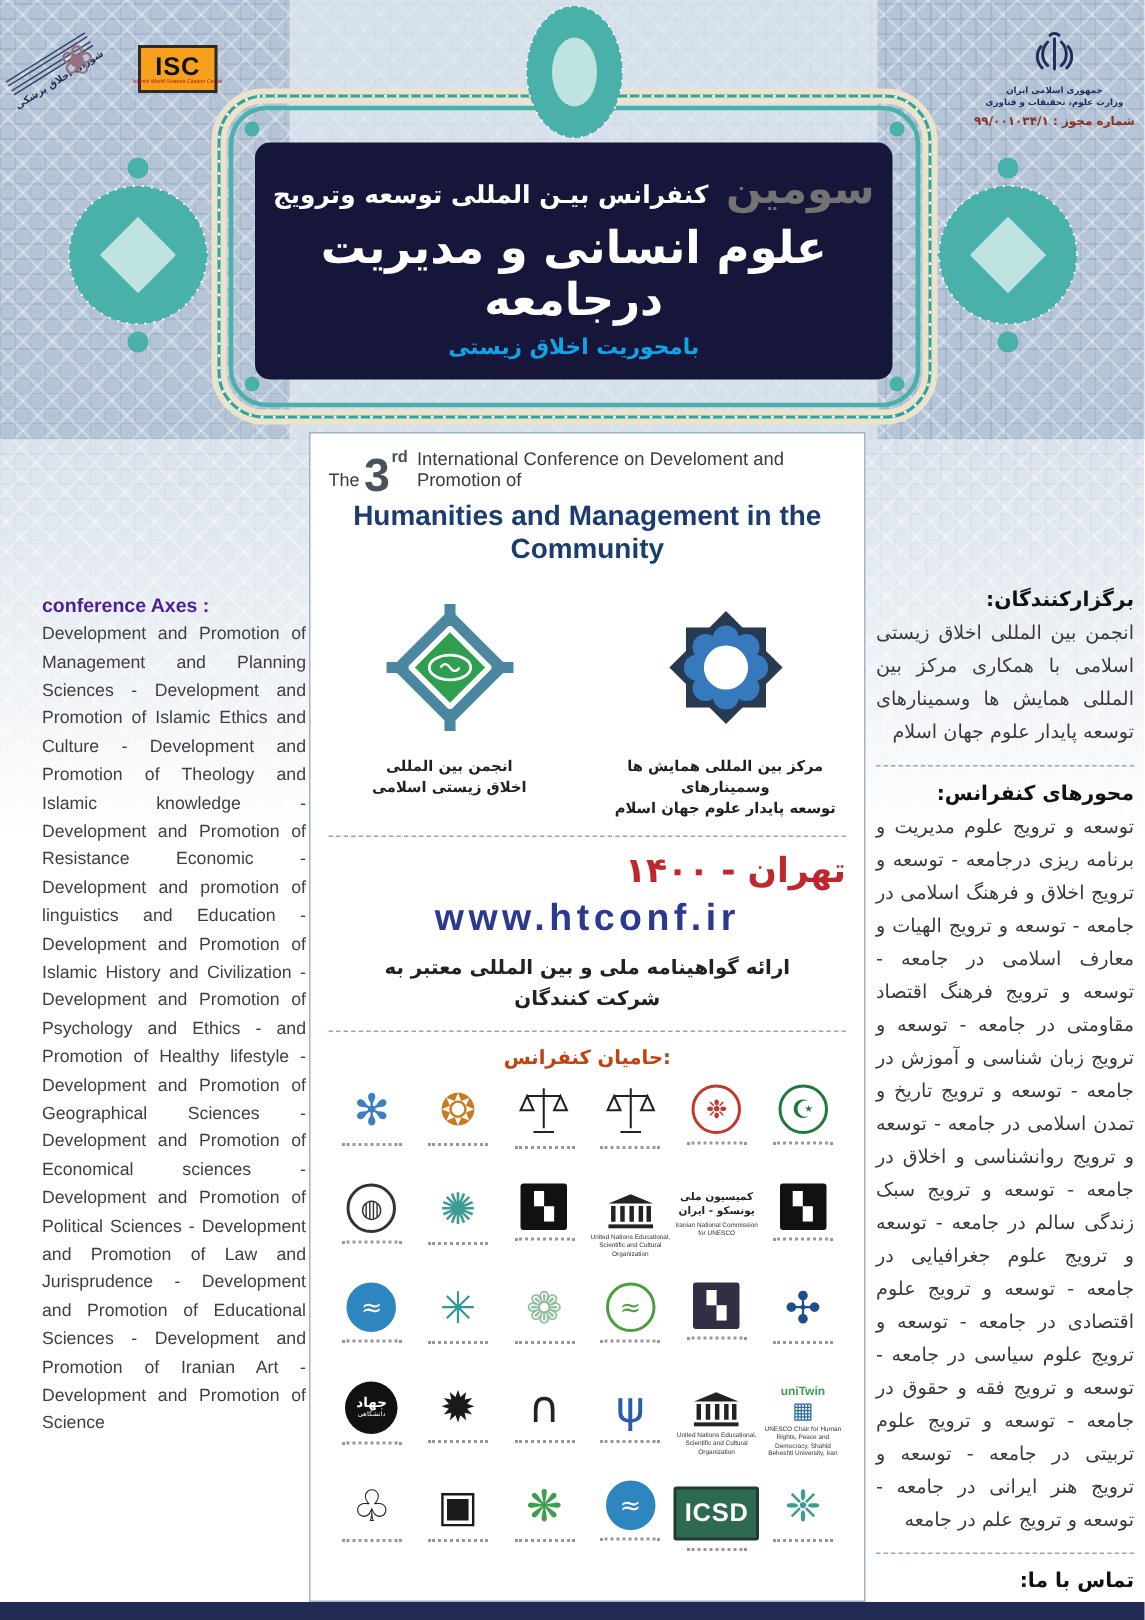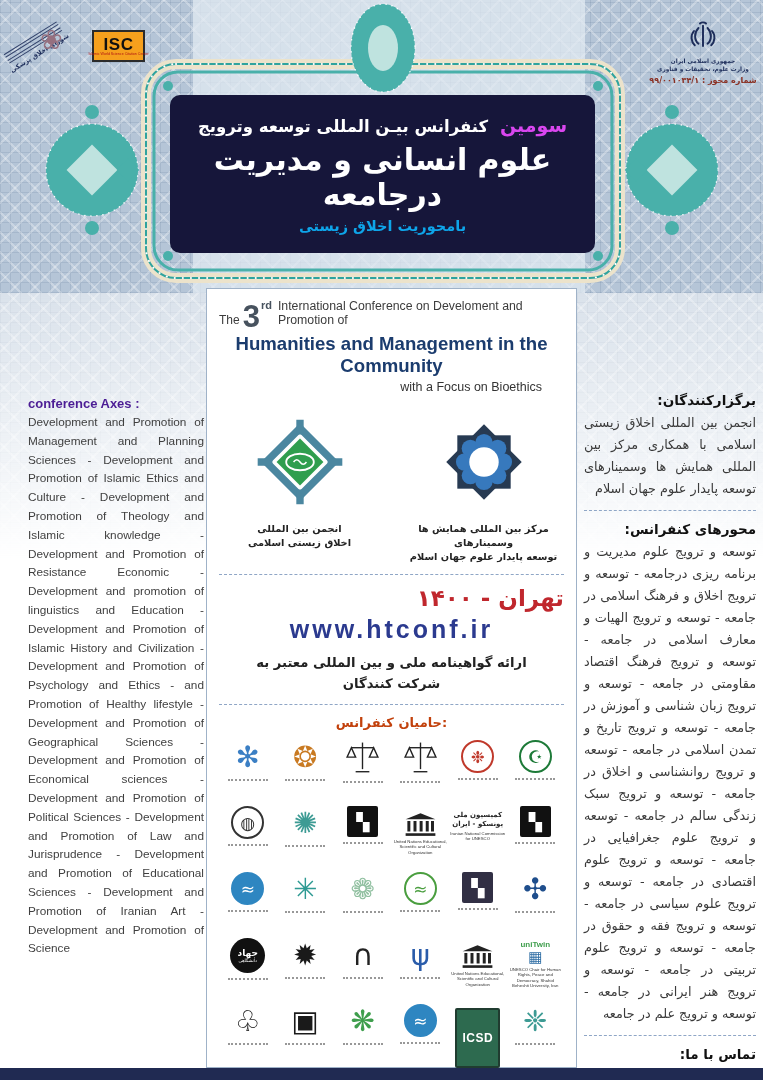--- a/index.html
+++ b/index.html
@@ -21,21 +21,21 @@
       -webkit-mask-image:linear-gradient(to bottom,#000 0%,transparent 92%);
       mask-image:linear-gradient(to bottom,#000 0%,transparent 92%);}
   .side-fade.l{left:0;width:206px;} .side-fade.r{left:577px;width:186px;}
   .ornament{position:absolute;top:0;left:0;}
 
   
   .banner{position:absolute;left:170px;top:95px;width:425px;height:158px;background:#16163a;
       border-radius:10px;display:flex;flex-direction:column;align-items:center;justify-content:center;
       gap:6px;color:#fff;text-align:center;}
   .banner .l1{font-size:16.5px;font-weight:bold;}
-  .banner .l1 .accent{color:#d946ef;font-size:19px;margin-left:6px;}
+  .banner .l1 .accent{color:#737373;font-size:28px;margin-left:6px;}
   .banner .l2{font-size:30px;font-weight:bold;letter-spacing:-.5px;}
   .banner .l3{font-size:14.5px;font-weight:bold;color:#0ea5e9;}
 
   
   .seal{position:absolute;left:4px;top:30px;width:86px;height:70px;transform:rotate(-32deg);
       color:#1d2d5a;text-align:center;}
   .seal .sq{display:block;height:0;border-top:4px double #1d2d5a;margin:3px 12px;opacity:.85;}
   .seal .cap1{font-size:6.5px;font-weight:bold;}
   .uni-flower{position:absolute;left:40px;top:26px;font-size:27px;color:#96707f;line-height:28px;}
   .isc{position:absolute;left:92px;top:30px;width:53px;height:32px;background:#f6a01d;
@@ -85,21 +85,21 @@
   .cap2{width:40px;height:0;border-top:2px dotted #878787;margin-top:5px;opacity:.85;}
   .t2x{display:flex;flex-direction:column;align-items:center;direction:rtl;color:#222;margin-top:5px;
       font-family:"DejaVu Sans",sans-serif;}
   .t2x b{font-size:7px;line-height:9px;}
   .jah{width:35px;height:35px;border-radius:50%;background:#111;color:#fff;display:flex;
       flex-direction:column;align-items:center;justify-content:center;font-family:"DejaVu Sans",sans-serif;}
   .jah b{font-size:9px;line-height:10px;} .jah i{font-size:4.5px;font-style:normal;}
   .uni{display:flex;flex-direction:column;align-items:center;margin-top:2px;}
   .uni b{font-size:8px;color:#3f9e4d;}
   .usq{font-size:15px;color:#2e6da4;line-height:16px;font-family:"DejaVu Sans",sans-serif;}
-  .bdg{font-size:12px;font-weight:bold;padding:21px 5px;border:2px solid #203c30;letter-spacing:.5px;
+  .bdg{font-size:17px;font-weight:bold;padding:6px 5px;border:2px solid #203c30;letter-spacing:.5px;
       border-radius:2px;margin-top:4px;}
 
   
   .leftcol{position:absolute;left:28px;top:396px;width:176px;color:#3f3f3f;}
   .leftcol h3{margin:0 0 2px;font-size:13px;color:#4c1d95;}
   .leftcol p{margin:0;font-size:11.8px;line-height:18.8px;text-align:justify;}
   .rightcol{position:absolute;left:584px;top:392px;width:172px;direction:rtl;color:#3a3a3a;}
   .rightcol h3{margin:0 0 4px;font-size:13.5px;color:#111;}
   .rightcol p{margin:0;font-size:12.8px;line-height:22px;text-align:justify;}
   .rightcol .dash{margin:10px 0;}
@@ -186,21 +186,20 @@
   </div>
 
   <div class="card">
     <div class="t-en1">
       <span class="the">The</span>
       <span class="num">3</span>
       <span class="ord">rd</span>
       <span class="rest">International Conference on Develoment and Promotion of</span>
     </div>
     <div class="t-en2">Humanities and Management in the Community</div>
-    <div class="t-en3">with a Focus on Bioethics</div>
 
     <div class="org-row">
       <div class="org">
         <svg viewBox="0 0 100 100">
           <g fill="none" stroke="#4b87a0" stroke-width="8">
             <rect x="24" y="24" width="52" height="52" transform="rotate(45 50 50)"></rect>
             <path d="M50 4 v16 M50 80 v16 M4 50 h16 M80 50 h16"></path>
           </g>
           <rect x="32" y="32" width="36" height="36" fill="#2f9e4e" transform="rotate(45 50 50)"></rect>
           <ellipse cx="50" cy="50" rx="15" ry="9" fill="none" stroke="#fff" stroke-width="2"></ellipse>

